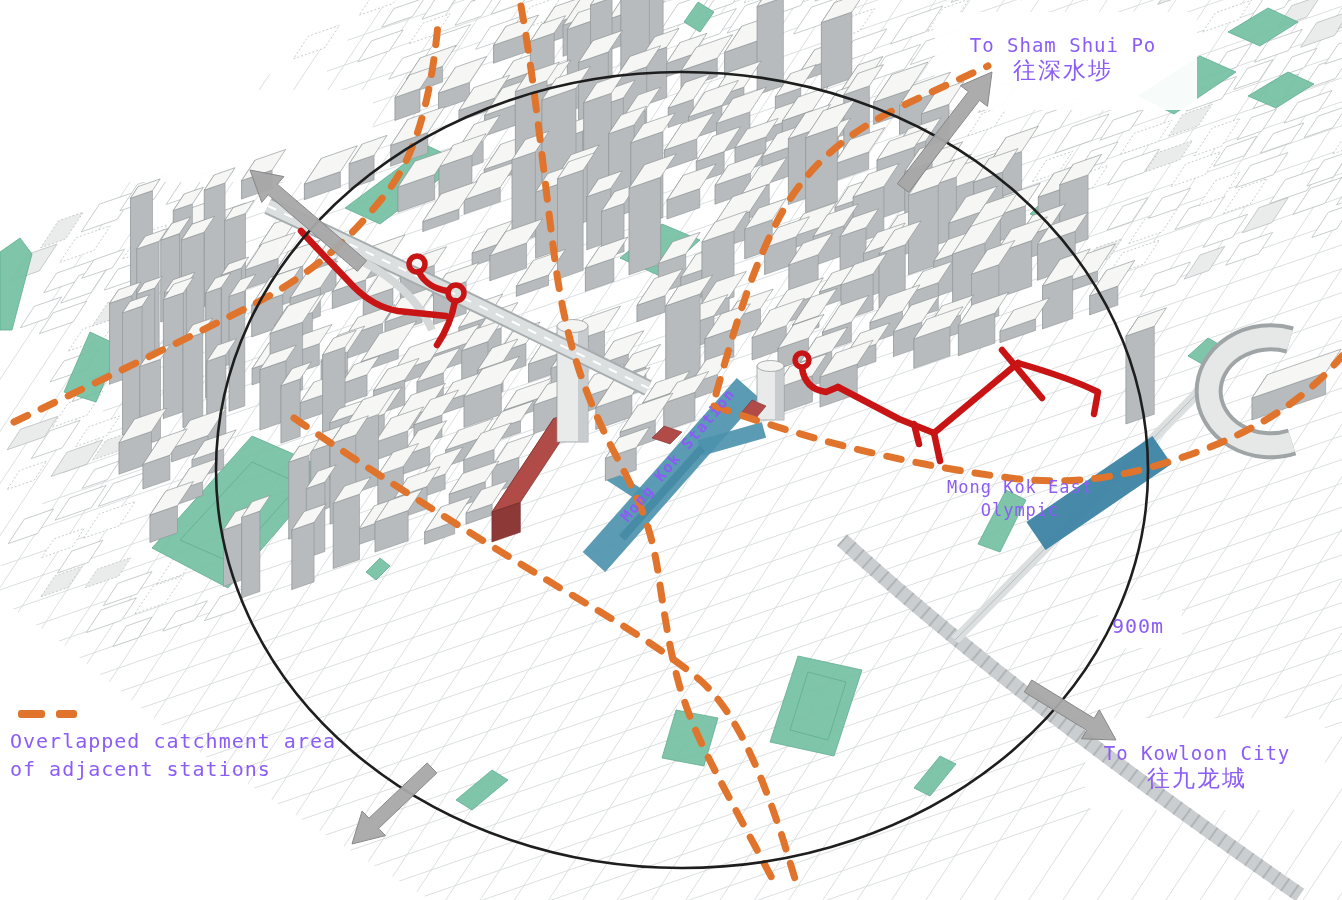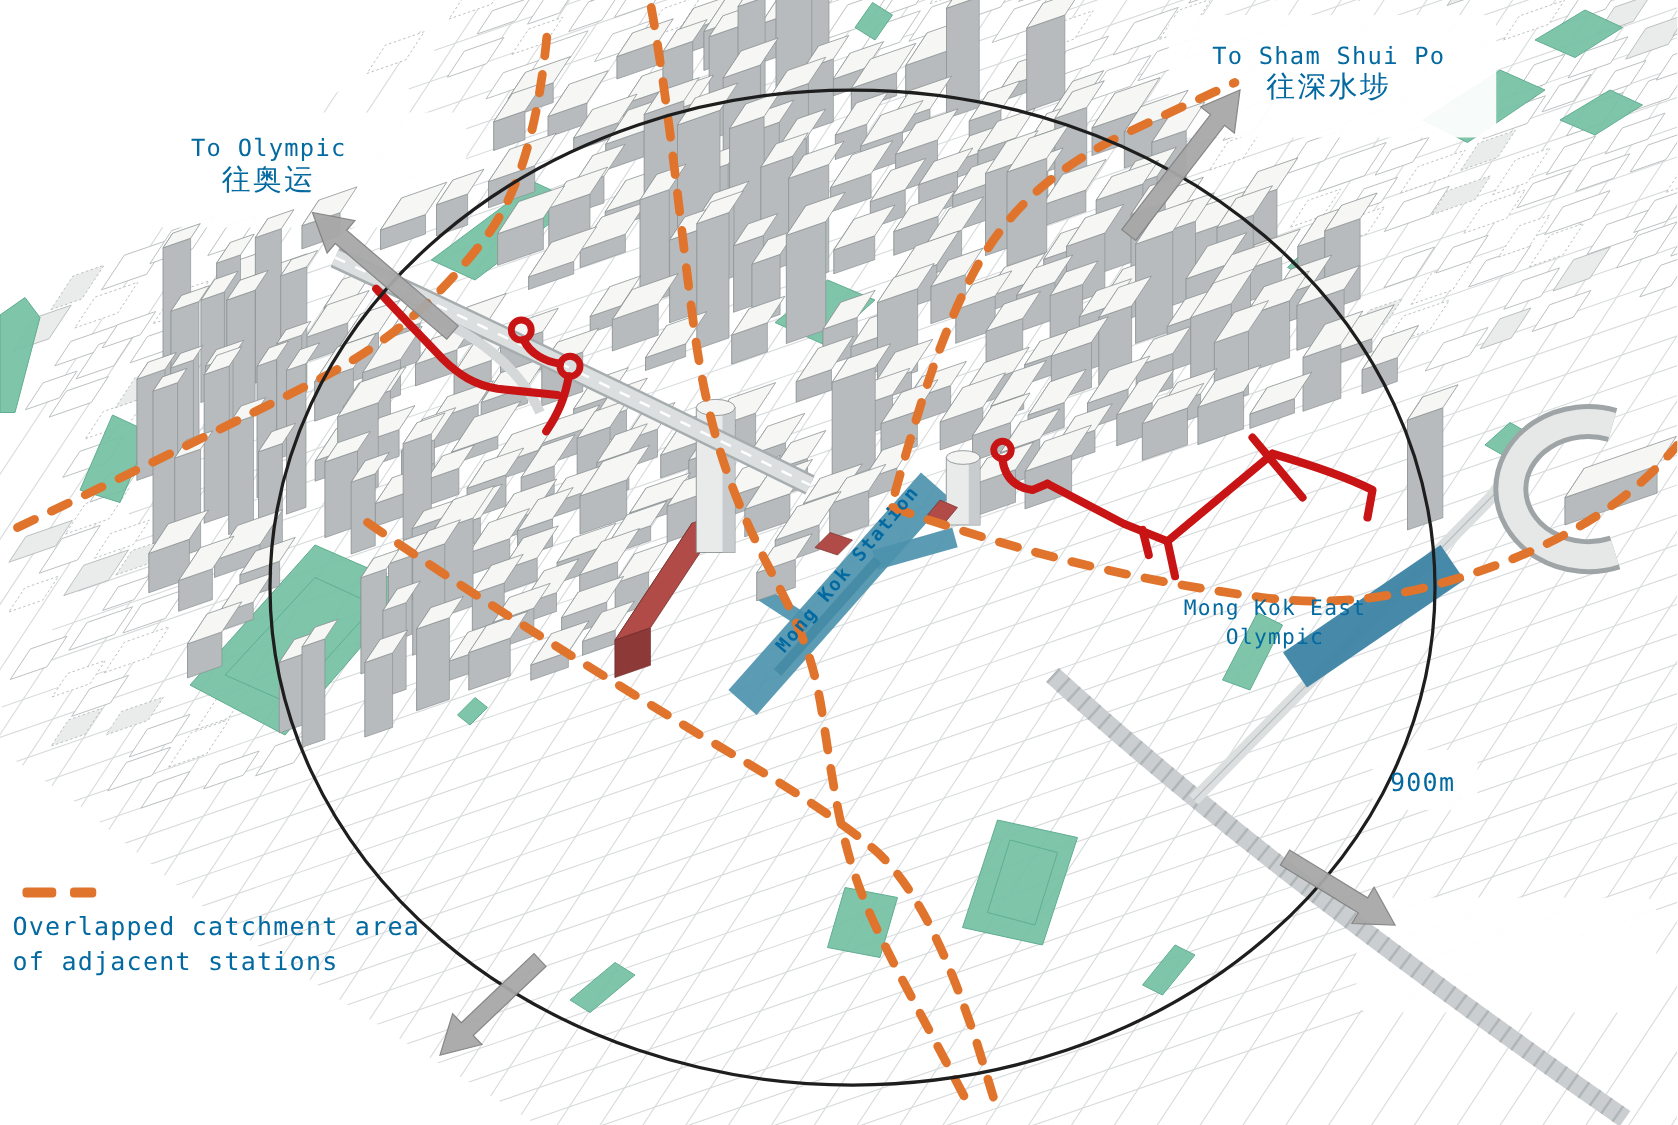--- a/index.html
+++ b/index.html
@@ -1,22 +1,22 @@
 <!DOCTYPE html>
 <html style="--orange: #E0742C; --routered: #C81414; --redroof: #B04B48; --parkg: #79C2A6; --parkedge: #57A98B; --stationblue: #3E84A6; --stripblue: #4D92AC; --circleblk: #1E1E1E; --arrowgray: #A8A8A8;"><head>
 <meta charset="utf-8">
 <style>
   html,body{margin:0;padding:0;background:#ffffff;}
   .stage{position:relative;width:1342px;height:900px;background:#fff;overflow:hidden;
-         font-family:"DejaVu Sans Mono", monospace;color:#0369a1;}
+         font-family:"DejaVu Sans Mono", monospace;color:#8b5cf6;}
   svg{position:absolute;left:0;top:0;}
   .lbl{position:absolute;text-align:center;transform:translateX(-50%);line-height:1.22;
        white-space:nowrap;z-index:20;}
   .lbl .en{font-size:19px;letter-spacing:1px;}
-  .lbl .zh{font-size:23px;letter-spacing:2px;font-family:Liberation Mono, monospace;}
+  .lbl .zh{font-size:23px;letter-spacing:2px;font-family:Liberation Serif, serif;}
   .station-rot{position:absolute;z-index:21;font-size:15px;font-weight:bold;letter-spacing:1.5px;
        transform:translate(-50%,-50%) rotate(-50deg);white-space:nowrap;}
   .station-east{position:absolute;z-index:21;text-align:center;transform:translateX(-50%);
        font-size:17px;line-height:23px;letter-spacing:1px;white-space:nowrap;}
   .scale-lbl{position:absolute;z-index:21;font-size:20px;letter-spacing:1px;}
   .legend{position:absolute;left:10px;top:710px;z-index:21;}
   .legend .dashrow{display:flex;gap:11px;margin-left:8px;margin-bottom:9px;}
   .legend .dash{height:8px;border-radius:3px;background:var(--orange);}
   .legend .d1{width:27px;} .legend .d2{width:21px;}
   .legend .line{font-size:20px;letter-spacing:1px;line-height:28px;white-space:nowrap;}
@@ -1625,23 +1625,23 @@
     <polygon class="arr" points="366.6,260.7 277.3,184.2 283.9,176.6 250,170 261.7,202.4 268.2,194.8 357.4,271.3"></polygon>
     <polygon class="arr" points="427.2,762.9 369,818.2 362.1,811 352,844 385.5,835.6 378.6,828.4 436.8,773.1"></polygon>
     <polygon class="arr" points="1024.3,692 1086.7,730.3 1081.5,738.8 1116,740 1099.3,709.8 1094.1,718.3 1031.7,680"></polygon>
   </g>
 </svg>
 
 <div class="lbl" style="left:1063px;top:34px;">
   <div class="en">To Sham Shui Po</div>
   <div class="zh">往深水埗</div>
 </div>
-<div class="lbl" style="left:215px;top:108px;">
-  <div class="en">To Olympic</div>
-  <div class="zh">往奥运</div>
+<div class="lbl" style="left:1197px;top:742px;">
+  <div class="en">To Kowloon City</div>
+  <div class="zh">往九龙城</div>
 </div>
 
 <div class="station-rot" style="left:678px;top:455px;">Mong Kok Station</div>
 <div class="station-east" style="left:1020px;top:476px;">
   <div>Mong Kok East</div>
   <div>Olympic</div>
 </div>
 
 <div class="scale-lbl" style="left:1112px;top:614px;">900m</div>
 

